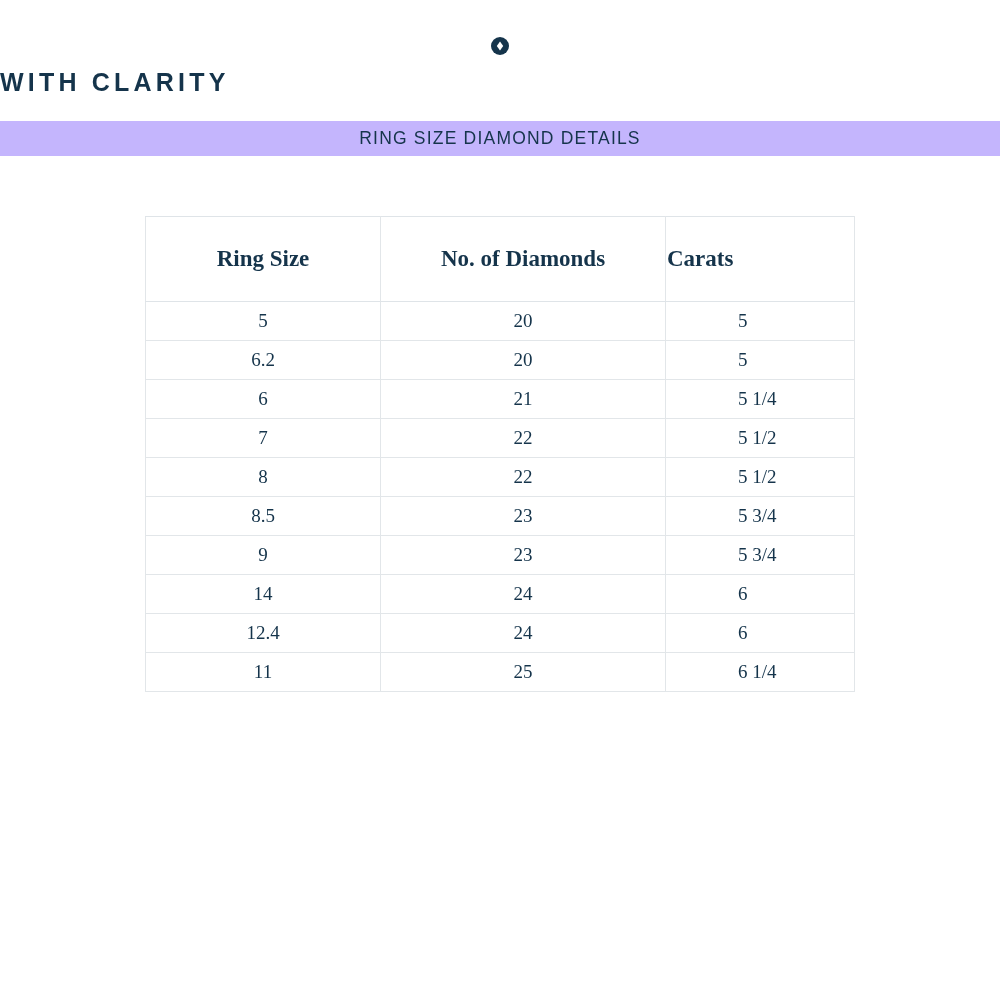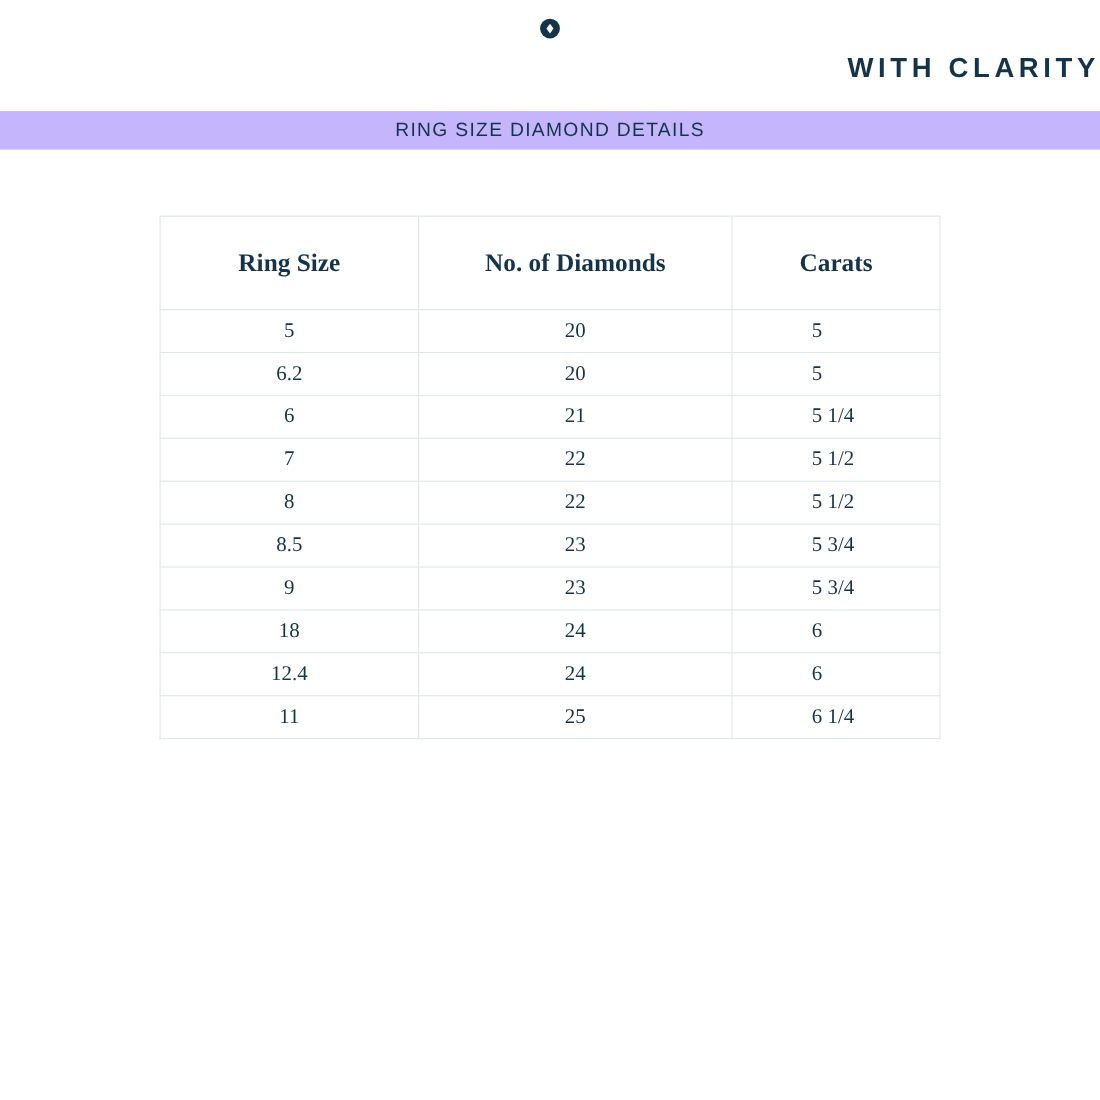--- a/index.html
+++ b/index.html
@@ -16,22 +16,22 @@
   }
   .page {
     position: relative;
     width: 1000px;
     height: 1000px;
     box-sizing: border-box;
   }
 
   
   .brand {
-    padding-top: 16px;
-    text-align: right;
+    padding-top: 36px;
+    text-align: left;
   }
   .brand-mark {
     display: block;
     margin: 0 auto 14px auto;
     width: 20px;
     height: 20px;
   }
   .brand-name {
     font-size: 25px;
     letter-spacing: 4.2px;
@@ -75,21 +75,21 @@
   table.size-table thead th {
     height: 82px;
     font-size: 23px;
     font-weight: 700;
     text-align: center;
     vertical-align: middle;
     border-top: 1px solid #dfe4e8;
     border-bottom: 1px solid #dfe4e8;
   }
   table.size-table thead th.col-carats {
-    text-align: center;
+    text-align: left;
   }
   table.size-table tbody td {
     height: 36px;
     font-size: 19px;
     font-weight: 400;
     vertical-align: middle;
   }
   td.c-ringsize { text-align: center; width: 232px; }
   td.c-diamonds { text-align: center; width: 282px; }
   td.c-carats   { text-align: left;   padding-left: 72px; }
@@ -152,21 +152,21 @@
           <td class="c-ringsize">8.5</td>
           <td class="c-diamonds">23</td>
           <td class="c-carats">5 3/4</td>
         </tr>
         <tr>
           <td class="c-ringsize">9</td>
           <td class="c-diamonds">23</td>
           <td class="c-carats">5 3/4</td>
         </tr>
         <tr>
-          <td class="c-ringsize">18</td>
+          <td class="c-ringsize">14</td>
           <td class="c-diamonds">24</td>
           <td class="c-carats">6</td>
         </tr>
         <tr>
           <td class="c-ringsize">12.4</td>
           <td class="c-diamonds">24</td>
           <td class="c-carats">6</td>
         </tr>
         <tr>
           <td class="c-ringsize">11</td>

